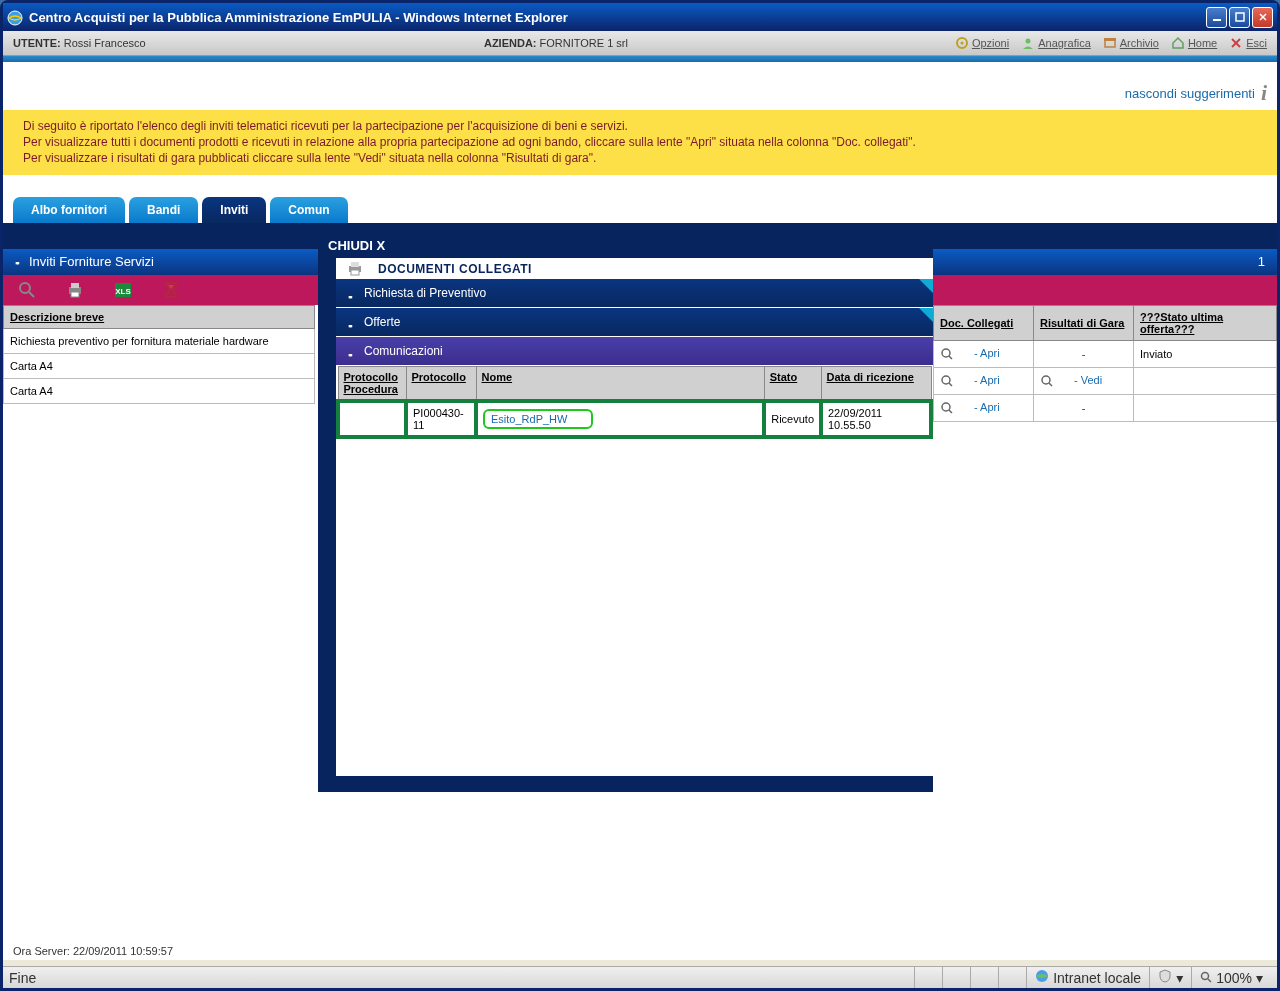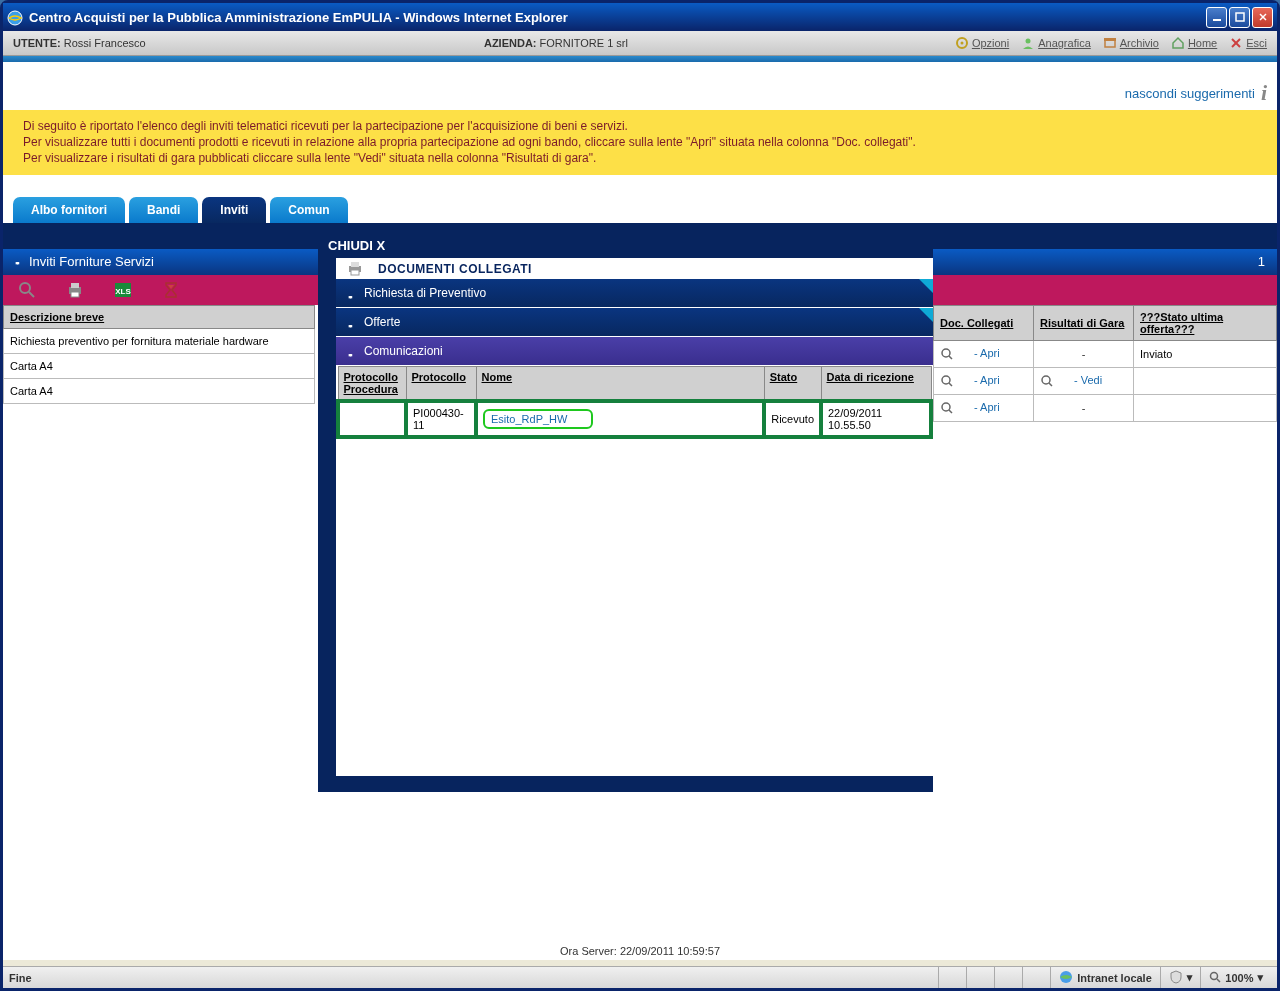--- a/index.html
+++ b/index.html
@@ -84,24 +84,24 @@
 .acc-item .sq { margin-right: 8px; }
 .acc-notch { position: absolute; right: 0; top: 0; width: 0; height: 0; border-top: 14px solid #0faad6; border-left: 14px solid transparent; }
 .acc-content { background: #fff; }
 .modal-table { width: 100%; border-collapse: collapse; }
 .modal-table th { background: #d0d0d0; border: 1px solid #888; padding: 4px 5px; text-align: left; font-size: 11px; font-weight: bold; text-decoration: underline; cursor: pointer; vertical-align: top; }
 .modal-table td { border: 4px solid #15803d; padding: 4px 5px; font-size: 11px; }
 .link-name { color: #1a6aac; cursor: pointer; }
 .highlight-box { border: 2px solid #1ec81e; border-radius: 6px; padding: 2px 6px; display: inline-block; min-width: 110px; }
 
 
-.server-time { position: absolute; bottom: 0; left: 0; right: 0; height: 16px; text-align: center; padding: 1px 10px; font-size: 11px; color: #333; background: #fff; }
-
-
-.statusbar { position: absolute; bottom: 0; left: 0; right: 0; height: 22px; background: linear-gradient(#f0f0f0, #d8d8d8); border-top: 1px solid #aaa; display: flex; align-items: center; font-size: 11px; color: #333; padding: 0 6px; font-weight: bold; }
+.server-time { position: absolute; bottom: 0; left: 0; right: 0; height: 16px; text-align: left; padding: 1px 10px; font-size: 11px; color: #333; background: #fff; }
+
+
+.statusbar { position: absolute; bottom: 0; left: 0; right: 0; height: 22px; background: linear-gradient(#f0f0f0, #d8d8d8); border-top: 1px solid #aaa; display: flex; align-items: center; font-size: 14px; color: #333; padding: 0 6px; }
 .statusbar .st-left { flex: 1; }
 .statusbar .st-seg { border-left: 1px solid #aaa; height: 100%; display: flex; align-items: center; padding: 0 8px; gap: 4px; }
 .statusbar .st-seg.empty { width: 28px; }
 
 .mag svg, .tb-icon svg, .tool-icon svg, .print-ic svg { width: 100%; height: 100%; }
 </style>
 </head>
 <body>
 
 <div class="window">

